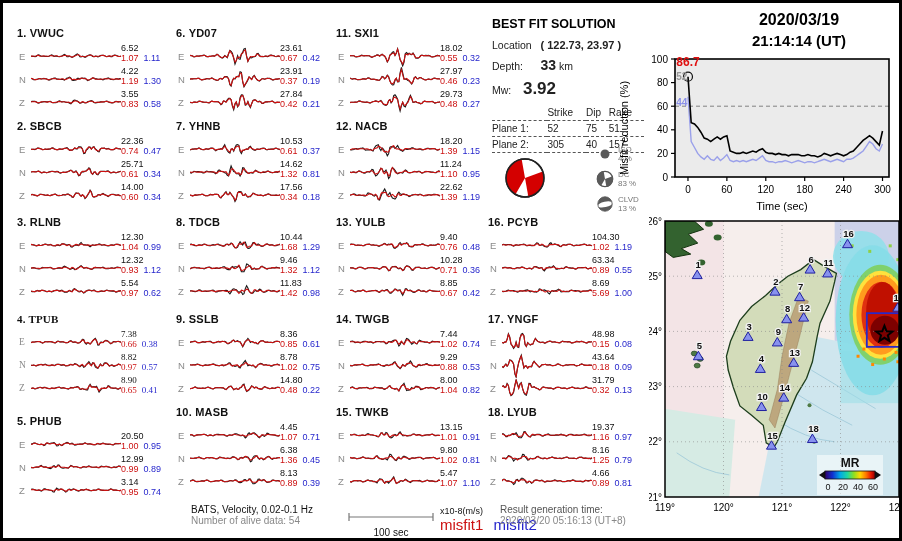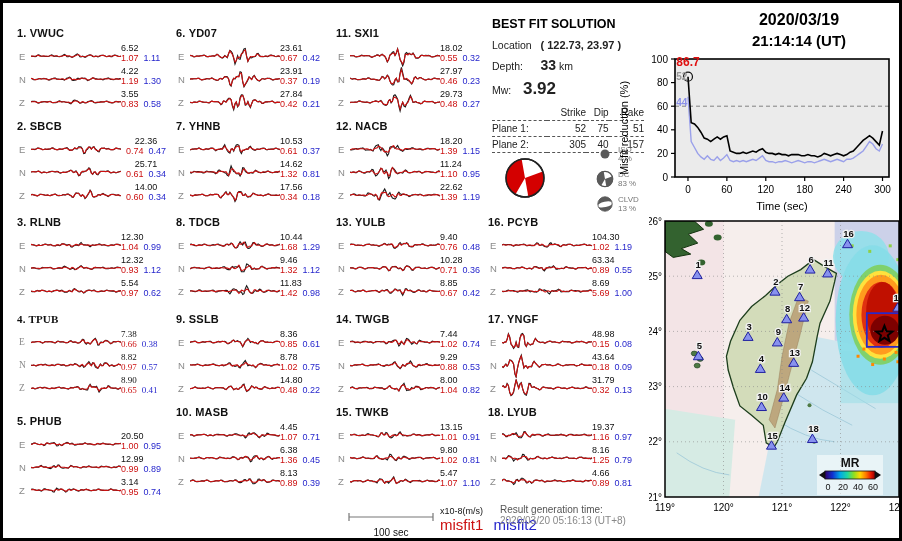--- a/index.html
+++ b/index.html
@@ -19,21 +19,21 @@
   .bf{position:absolute;left:489px;top:14px;width:160px;}
   .bf-title{font-size:12.5px;font-weight:bold;color:#000;margin-bottom:8px;}
   .bf-row{font-size:10.5px;color:#222;margin-bottom:6px;}
   .bf-row b{font-size:11px;}
   .bf-depth b{font-size:14px;}
   .bf-mw b{font-size:17px;}
   .fptable{width:152px;font-size:10px;color:#222;border-collapse:collapse;margin-top:2px;}
   .fptable td{padding:2px 0;}
   .fptable .hdr td{font-weight:normal;}
   .fptable tr.dash td{border-top:1px dashed #555;}
-  .fptable td.r{text-align:right;}
+  .fptable td.r{text-align:left;}
   .decomp{position:absolute;left:104px;top:128px;width:60px;}
   .ditem{position:relative;height:24px;margin-bottom:1px;}
   .ditem .dtext{position:absolute;left:22px;top:0;font-size:8px;color:#777;line-height:9px;}
   .beachball{position:absolute;left:12px;top:140px;}
   
   .hdrdate{position:absolute;left:690px;top:8px;width:212px;text-align:center;color:#000;}
   .hdrdate .d1{font-size:16px;font-weight:bold;}
   .hdrdate .d2{font-size:15px;font-weight:bold;margin-top:3px;}
   
   .ylab{position:absolute;left:615px;top:60px;width:130px;transform:rotate(-90deg);
@@ -86,21 +86,21 @@
           <span class="tracewrap"><svg width="90" height="26">
               <polyline points="0.0,12.6 1.3,12.4 2.6,12.4 3.9,12.3 5.1,12.8 6.4,13.8 7.7,14.1 9.0,13.5 10.3,13.1 11.6,12.9 12.9,12.6 14.1,12.5 15.4,12.8 16.7,12.9 18.0,12.5 19.3,12.4 20.6,13.2 21.9,13.8 23.1,13.8 24.4,13.8 25.7,13.5 27.0,12.5 28.3,11.8 29.6,12.2 30.9,12.9 32.1,12.8 33.4,12.8 34.7,13.2 36.0,13.4 37.3,13.5 38.6,14.2 39.9,14.8 41.1,13.4 42.4,11.5 43.7,11.1 45.0,11.6 46.3,12.0 47.6,13.0 48.9,14.2 50.1,14.0 51.4,13.1 52.7,13.3 54.0,14.0 55.3,13.7 56.6,12.8 57.9,12.4 59.1,12.0 60.4,11.7 61.7,12.3 63.0,13.5 64.3,14.0 65.6,13.6 66.9,13.4 68.1,13.3 69.4,12.9 70.7,12.7 72.0,13.0 73.3,12.9 74.6,12.3 75.9,12.1 77.1,12.8 78.4,13.4 79.7,13.7 81.0,13.9 82.3,13.7 83.6,12.9 84.9,12.3 86.1,12.6 87.4,12.9 88.7,12.7 90.0,12.6" fill="none" stroke="#1a1a1a" stroke-width="1.1"></polyline>
               <polyline points="0.0,12.7 1.3,12.8 2.6,12.8 3.9,12.6 5.1,12.9 6.4,13.6 7.7,13.8 9.0,13.4 10.3,12.9 11.6,12.7 12.9,12.7 14.1,12.8 15.4,13.1 16.7,13.1 18.0,12.6 19.3,12.6 20.6,13.2 21.9,13.6 23.1,13.5 24.4,13.3 25.7,13.1 27.0,12.7 28.3,12.4 29.6,12.7 30.9,13.0 32.1,12.8 33.4,12.8 34.7,13.2 36.0,13.2 37.3,13.0 38.6,13.5 39.9,14.1 41.1,13.6 42.4,12.5 43.7,11.9 45.0,12.0 46.3,12.2 47.6,13.0 48.9,13.9 50.1,13.5 51.4,12.7 52.7,13.0 54.0,13.8 55.3,13.8 56.6,13.2 57.9,12.6 59.1,12.2 60.4,12.0 61.7,12.5 63.0,13.3 64.3,13.5 65.6,13.2 66.9,13.2 68.1,13.4 69.4,13.2 70.7,12.9 72.0,12.9 73.3,12.8 74.6,12.5 75.9,12.4 77.1,12.8 78.4,13.1 79.7,13.4 81.0,13.7 82.3,13.7 83.6,13.1 84.9,12.5 86.1,12.6 87.4,12.9 88.7,12.8 90.0,12.7" fill="none" stroke="#cc1111" stroke-width="1.1"></polyline>
             </svg></span>
           <span class="nums">
             <div class="amp">3.55</div>
             <div class="mis"><span class="m1">0.83</span><span class="m2">0.58</span></div>
           </span>
         </div>
       </div>
-      <div class="station" style="top: 93px; text-align: center;">
+      <div class="station" style="top: 93px;">
         <div class="st-title">2.  SBCB</div>
         <div class="crow" style="top: 16px;">
           <span class="clabel">E</span>
           <span class="tracewrap"><svg width="90" height="26">
               <polyline points="0.0,13.2 1.3,13.4 2.6,13.3 3.9,13.6 5.1,13.1 6.4,12.1 7.7,12.1 9.0,12.5 10.3,12.9 11.6,13.7 12.9,13.5 14.1,13.0 15.4,13.4 16.7,13.4 18.0,13.1 19.3,13.0 20.6,12.1 21.9,11.9 23.1,12.8 24.4,13.3 25.7,13.6 27.0,13.8 28.3,13.1 29.6,13.0 30.9,13.4 32.1,12.9 33.4,12.5 34.7,12.1 36.0,11.6 37.3,12.9 38.6,14.4 39.9,14.3 41.1,14.3 42.4,13.4 43.7,12.0 45.0,13.0 46.3,12.9 47.6,10.7 48.9,10.8 50.1,11.1 51.4,12.9 52.7,17.5 54.0,17.2 55.3,14.1 56.6,13.1 57.9,11.0 59.1,11.1 60.4,13.0 61.7,11.1 63.0,10.6 64.3,12.9 65.6,14.0 66.9,15.5 68.1,15.8 69.4,13.1 70.7,12.0 72.0,12.2 73.3,12.0 74.6,12.7 75.9,12.9 77.1,12.3 78.4,13.1 79.7,13.8 81.0,13.8 82.3,13.8 83.6,13.0 84.9,12.1 86.1,12.4 87.4,12.7 88.7,12.8 90.0,13.1" fill="none" stroke="#1a1a1a" stroke-width="1.1"></polyline>
               <polyline points="0.0,13.2 1.3,13.4 2.6,13.3 3.9,13.3 5.1,12.9 6.4,12.3 7.7,12.4 9.0,12.6 10.3,12.9 11.6,13.6 12.9,13.5 14.1,13.1 15.4,13.2 16.7,13.1 18.0,13.0 19.3,13.0 20.6,12.3 21.9,12.1 23.1,12.9 24.4,13.4 25.7,13.6 27.0,13.6 28.3,12.9 29.6,13.0 30.9,13.3 32.1,12.8 33.4,12.4 34.7,12.3 36.0,12.2 37.3,13.2 38.6,14.1 39.9,13.9 41.1,14.1 42.4,13.4 43.7,12.0 45.0,12.4 46.3,12.5 47.6,11.6 48.9,11.8 50.1,11.7 51.4,13.0 52.7,16.7 54.0,16.6 55.3,13.6 56.6,12.2 57.9,10.9 59.1,11.7 60.4,13.1 61.7,11.5 63.0,11.2 64.3,13.4 65.6,14.3 66.9,15.0 68.1,14.7 69.4,12.8 70.7,12.2 72.0,12.4 73.3,12.1 74.6,12.7 75.9,13.1 77.1,12.8 78.4,13.2 79.7,13.6 81.0,13.5 82.3,13.6 83.6,13.0 84.9,12.2 86.1,12.4 87.4,12.8 88.7,13.0 90.0,13.2" fill="none" stroke="#cc1111" stroke-width="1.1"></polyline>
             </svg></span>
           <span class="nums">
             <div class="amp">22.36</div>
             <div class="mis"><span class="m1">0.74</span><span class="m2">0.47</span></div>
@@ -961,20 +961,24 @@
       <text x="191.5" y="296" text-anchor="middle" font-size="10" fill="#000">122°</text>
       <text x="250" y="296" text-anchor="middle" font-size="10" fill="#000">123°</text>
       <text x="13" y="9.5" text-anchor="end" font-size="10" fill="#000">26°</text>
       <text x="13" y="64.7" text-anchor="end" font-size="10" fill="#000">25°</text>
       <text x="13" y="119.9" text-anchor="end" font-size="10" fill="#000">24°</text>
       <text x="13" y="175.1" text-anchor="end" font-size="10" fill="#000">23°</text>
       <text x="13" y="230.3" text-anchor="end" font-size="10" fill="#000">22°</text>
       <text x="13" y="285.5" text-anchor="end" font-size="10" fill="#000">21°</text>
     </svg>
 
+  <div class="foot" style="left:188px;top:501px;">
+    <div>BATS, Velocity, 0.02-0.1 Hz</div>
+    <div class="gray">Number of alive data: 54</div>
+  </div>
   <div class="scalebar">
     <svg width="86" height="10">
       <path d="M1,1 V9 M1,5 H85 M85,1 V9" stroke="#777" stroke-width="1.2" fill="none"></path>
     </svg>
     <div class="lbl">100 sec</div>
   </div>
   <div class="foot" style="left:437px;top:503px;">
     <div class="f-units">x10-8(m/s)</div>
     <div class="f-leg">
       <span class="m1">misfit1</span>

